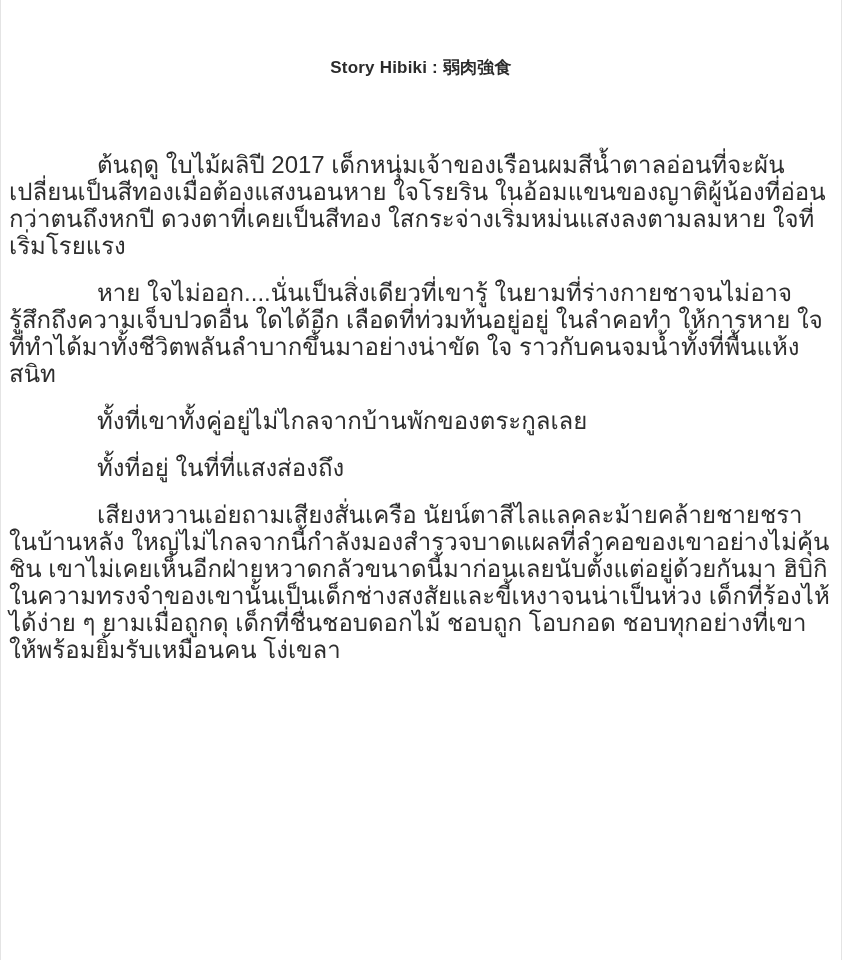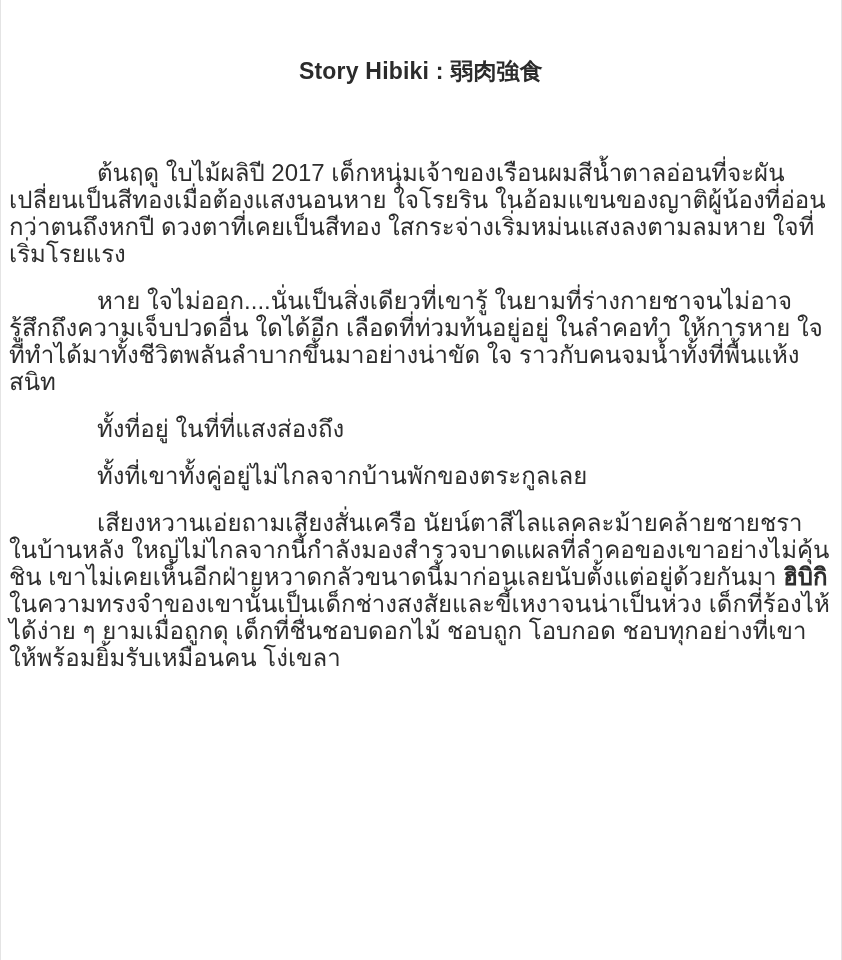--- a/index.html
+++ b/index.html
@@ -17,46 +17,46 @@
   .page {
     box-sizing: border-box;
     width: 842px;
     min-height: 960px;
     background: #ffffff;
     border-left: 1px solid #e4e4e4;
     border-right: 1px solid #e4e4e4;
     padding: 56px 8px 20px 8px;
   }
   .doc-title {
-    font-size: 23px;
+    font-size: 17px;
     font-weight: 700;
     text-align: center;
     margin: 0 0 72px 0;
     color: #2b2b2b;
     letter-spacing: 0.2px;
   }
   .para {
     font-size: 24px;
     line-height: 27px;
     margin: 0 0 20px 0;
     text-indent: 88px;
     color: #2e2e2e;
     word-break: break-word;
   }
   .para .seg-bold {
-    font-weight: 700;
+    font-weight: 400;
   }
 </style>
 </head>
 <body>
 
 <div class="page">
   <h1 class="doc-title">Story Hibiki : 弱肉強食</h1>
 
   <div id="story-body">
 
   <p class="para"><span class="seg">ต้นฤดู ใบไม้ผลิปี 2017 เด็กหนุ่มเจ้าของเรือนผมสีน้ำตาลอ่อนที่จะผันเปลี่ยนเป็นสีทองเมื่อต้องแสงนอนหาย ใจโรยริน ในอ้อมแขนของญาติผู้น้องที่อ่อนกว่าตนถึงหกปี ดวงตาที่เคยเป็นสีทอง ใสกระจ่างเริ่มหม่นแสงลงตามลมหาย ใจที่เริ่มโรยแรง</span></p>
       <p class="para"><span class="seg">หาย ใจไม่ออก....นั่นเป็นสิ่งเดียวที่เขารู้ ในยามที่ร่างกายชาจนไม่อาจรู้สึกถึงความเจ็บปวดอื่น ใดได้อีก เลือดที่ท่วมท้นอยู่อยู่ ในลำคอทำ ให้การหาย ใจที่ทำได้มาทั้งชีวิตพลันลำบากขึ้นมาอย่างน่าขัด ใจ ราวกับคนจมน้ำทั้งที่พื้นแห้งสนิท</span></p>
+      <p class="para"><span class="seg">ทั้งที่เขาทั้งคู่อยู่ไม่ไกลจากบ้านพักของตระกูลเลย</span></p>
       <p class="para"><span class="seg">ทั้งที่อยู่ ในที่ที่แสงส่องถึง</span></p>
-      <p class="para"><span class="seg">ทั้งที่เขาทั้งคู่อยู่ไม่ไกลจากบ้านพักของตระกูลเลย</span></p>
       <p class="para"><span class="seg">เสียงหวานเอ่ยถามเสียงสั่นเครือ นัยน์ตาสีไลแลคละม้ายคล้ายชายชรา ในบ้านหลัง ใหญ่ไม่ไกลจากนี้กำลังมองสำรวจบาดแผลที่ลำคอของเขาอย่างไม่คุ้นชิน เขาไม่เคยเห็นอีกฝ่ายหวาดกลัวขนาดนี้มาก่อนเลยนับตั้งแต่อยู่ด้วยกันมา </span><span class="seg-bold">ฮิบิกิ</span><span class="seg"> ในความทรงจำของเขานั้นเป็นเด็กช่างสงสัยและขี้เหงาจนน่าเป็นห่วง เด็กที่ร้องไห้ได้ง่าย ๆ ยามเมื่อถูกดุ เด็กที่ชื่นชอบดอกไม้ ชอบถูก โอบกอด ชอบทุกอย่างที่เขา ให้พร้อมยิ้มรับเหมือนคน โง่เขลา</span></p>
     </div>
 </div>
 
 </body></html>

